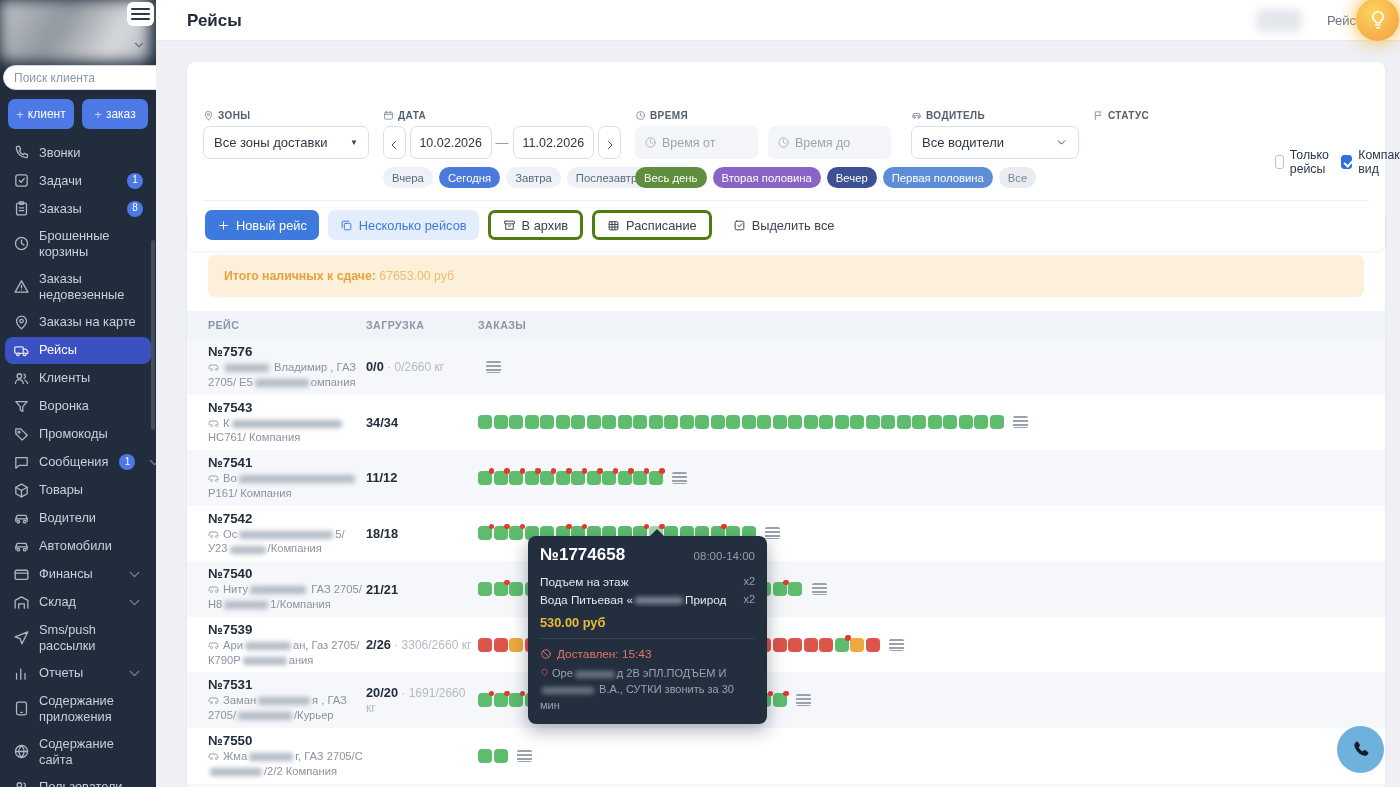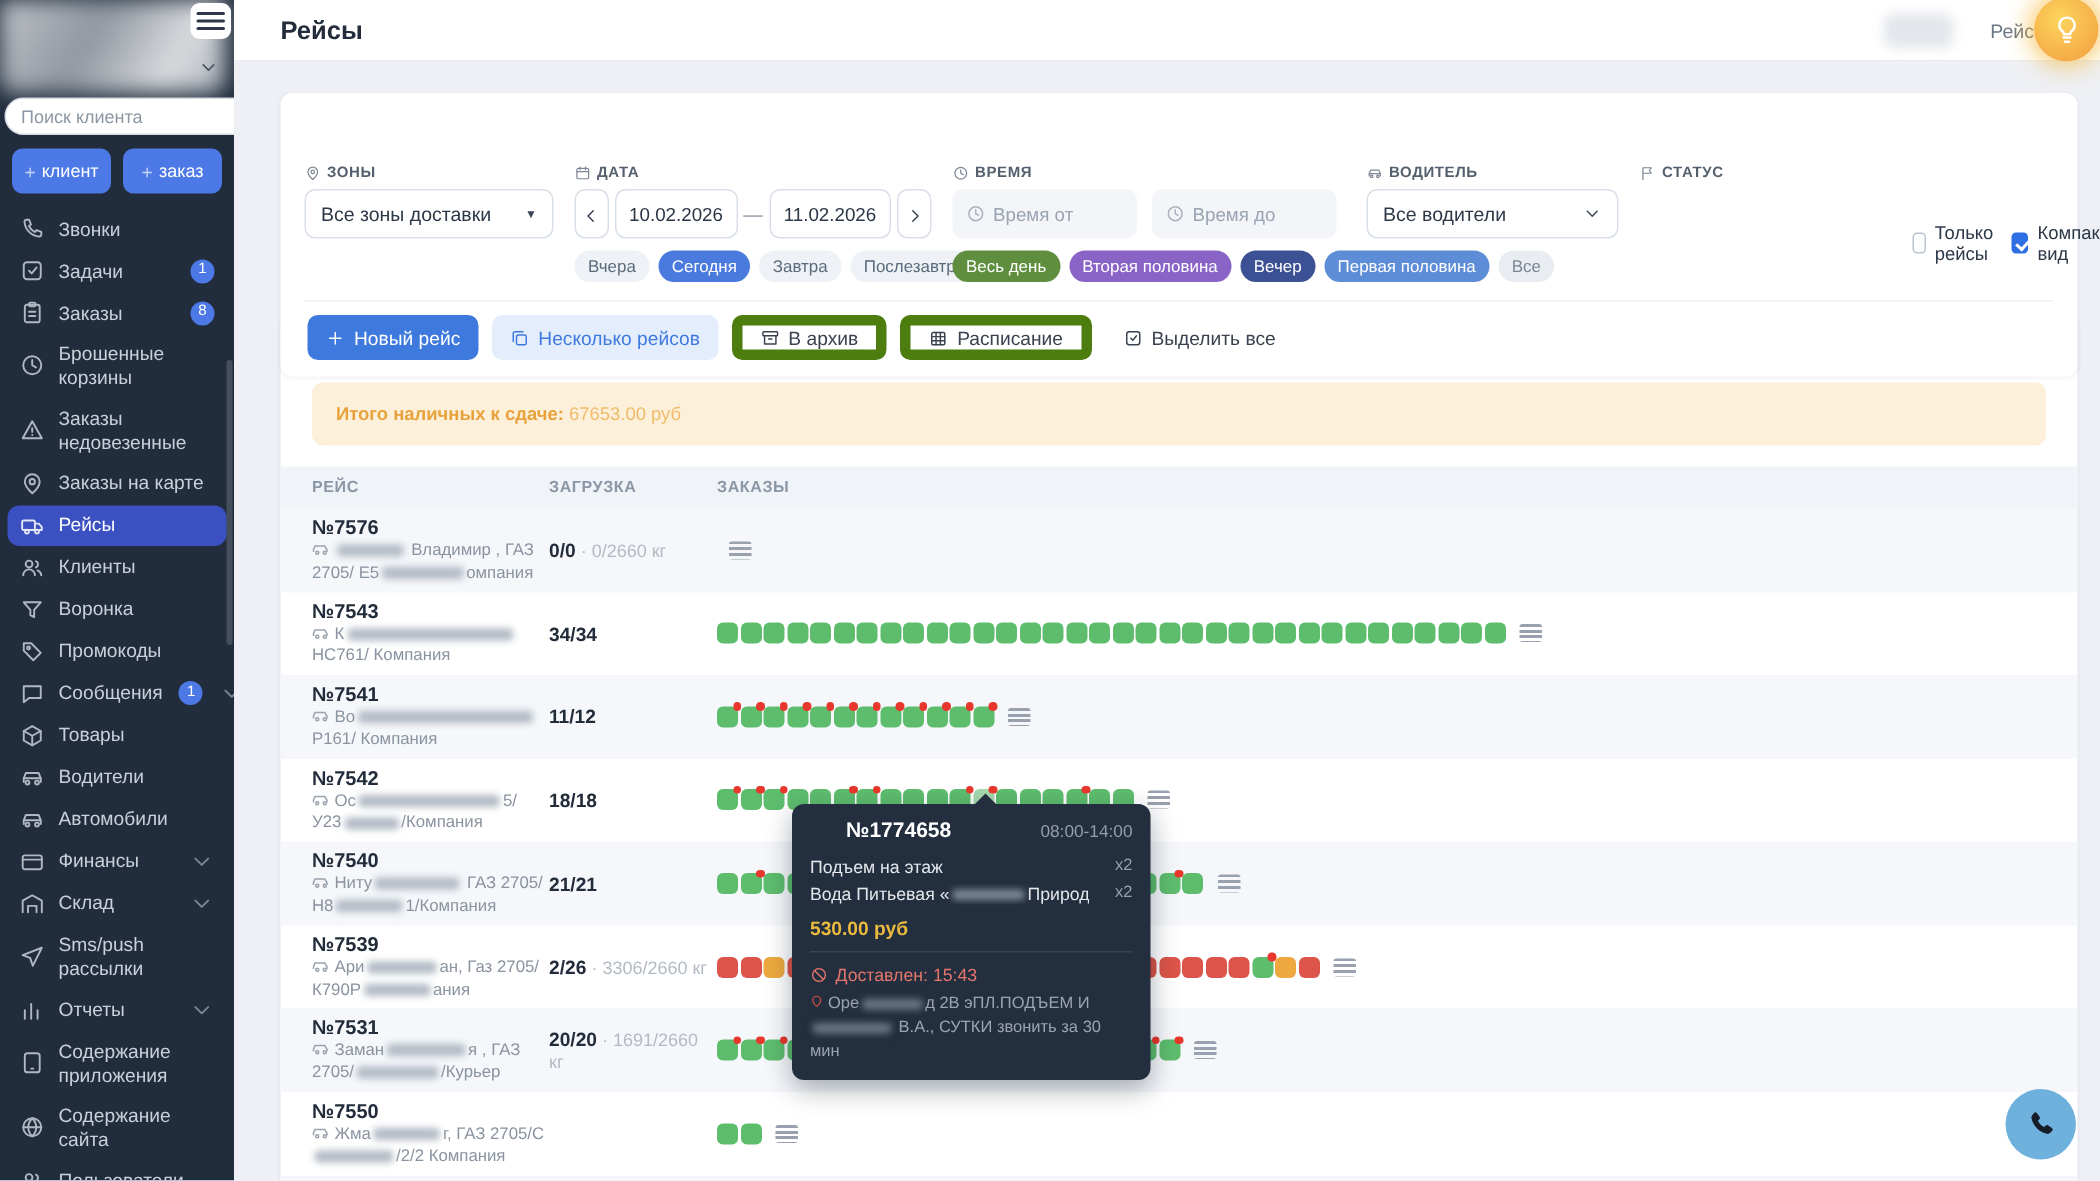--- a/index.html
+++ b/index.html
@@ -93,21 +93,21 @@
   .cbx.checked .box::after { content:""; position:absolute; left:3.5px; top:0.5px;
     width:4px; height:8px; border:solid #fff; border-width:0 2px 2px 0; transform:rotate(42deg); }
   .actions-row { border-top:1px solid #edf0f4; margin-top:2px; padding:9px 2px 11px;
     display:flex; gap:9px; align-items:center; }
   .a-btn { height:30px; border-radius:7px; font-size:12.8px; display:inline-flex;
     align-items:center; gap:6px; padding:0 12px; border:none; cursor:pointer;
     font-family:"Liberation Sans", sans-serif; }
   .a-btn .ic { width:13px; height:13px; }
   .a-primary { background:#3e79de; color:#fff; }
   .a-soft { background:#e3edfb; color:#3e79de; }
-  .a-outline { background:#fff; color:#39424e; border:7px solid #4d7c0f;justify-content:center; }
+  .a-outline { background:#fff; color:#39424e; border:3px solid #4d7c0f;justify-content:center; }
   .a-ghost { background:transparent; color:#39424e; }
 
   
   .content-card { position:absolute; left:187px; top:210px; width:1198px; height:577px;
     background:#fff; border-radius:8px 8px 0 0; box-shadow:0 1px 3px rgba(25,40,70,.07); }
   .cash-head { display:flex; align-items:center; gap:9px; padding:15px 21px 0; }
   .cash-title { font-size:16.5px; font-weight:700; color:#222c3a; }
   .cash-badge { min-width:19px; height:19px; border-radius:10px; background:#eec13f;
     color:#fff; font-size:11px; font-weight:700; display:flex; align-items:center;
     justify-content:center; padding:0 5px; }
@@ -147,21 +147,21 @@
 
   
   .tooltip { position:absolute; left:528px; top:536px; width:239px; background:#232e3e;
     border-radius:8px; padding:9px 12px 10px; color:#fff; z-index:60;
     box-shadow:0 6px 18px rgba(10,20,40,.35); }
   .tooltip::before { content:""; position:absolute; top:-7px; left:122px;
     border-left:7px solid transparent; border-right:7px solid transparent;
     border-bottom:7px solid #232e3e; }
   .tt-head { display:flex; justify-content:space-between; align-items:baseline;
     padding-bottom:6px; }
-  .tt-num { font-size:14px; font-weight:700;margin-left:24px; }
+  .tt-num { font-size:17px; font-weight:700; }
   .tt-time { font-size:11.5px; color:#949dab; }
   .tt-item { display:flex; justify-content:space-between; gap:8px; font-size:11.8px;
     color:#e4e8ed; margin-top:4px; }
   .tt-item .nm { white-space:nowrap; overflow:hidden; max-width:186px; }
   .tt-item .qty { color:#97a0ae; font-size:11px; }
   .tt-item .bseg { background:#7d8898; height:7px; }
   .tt-price { margin-top:8px; padding-bottom:8px; color:#eaba3f; font-weight:700;
     font-size:12.8px; border-bottom:1px solid rgba(255,255,255,.1); }
   .tt-status { margin-top:8px; font-size:11.8px; color:#e4766c; display:flex;
     align-items:center; gap:5px; }

